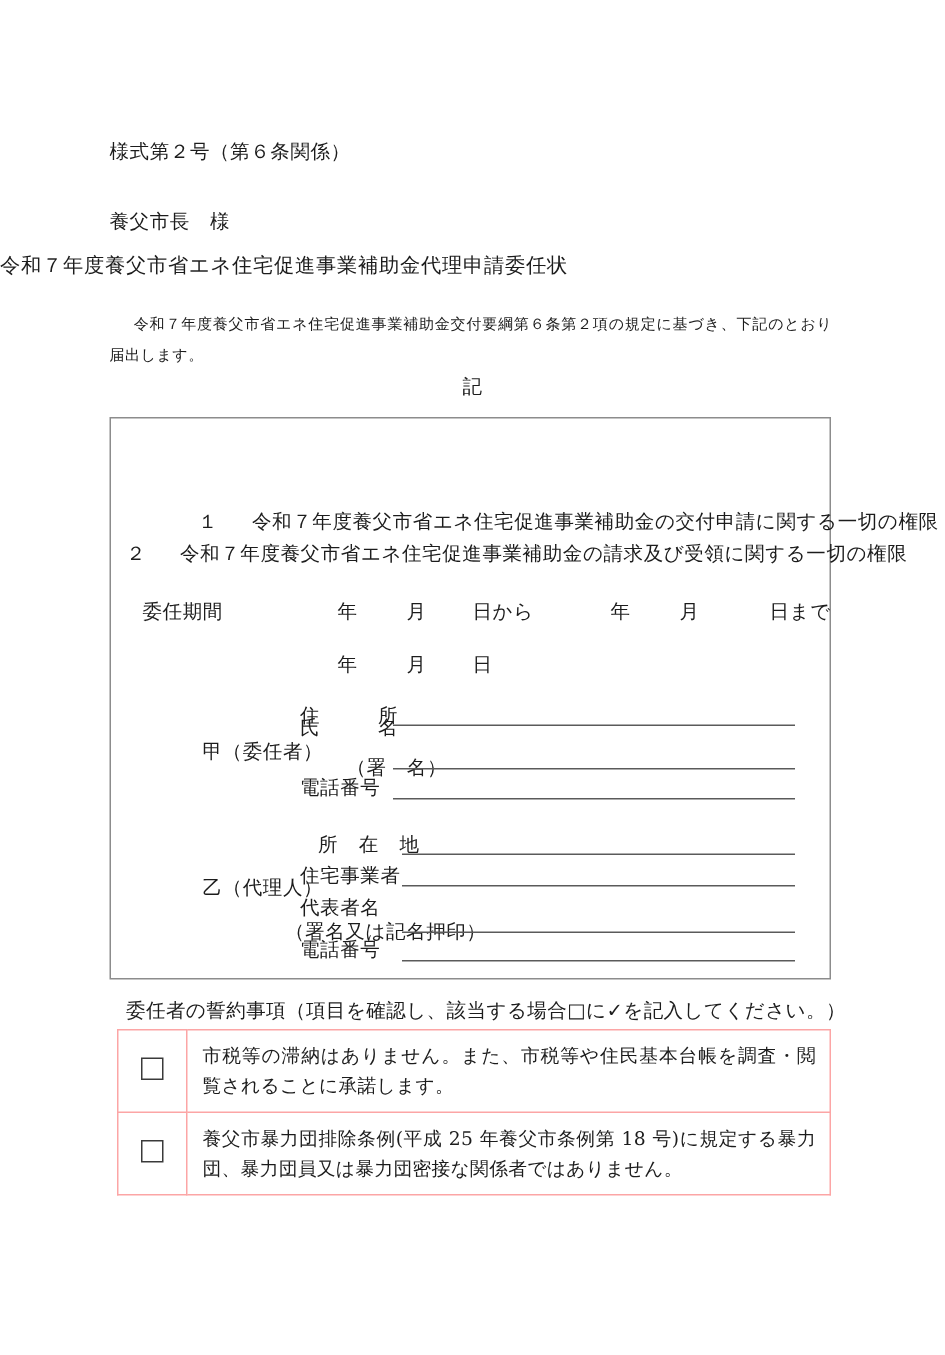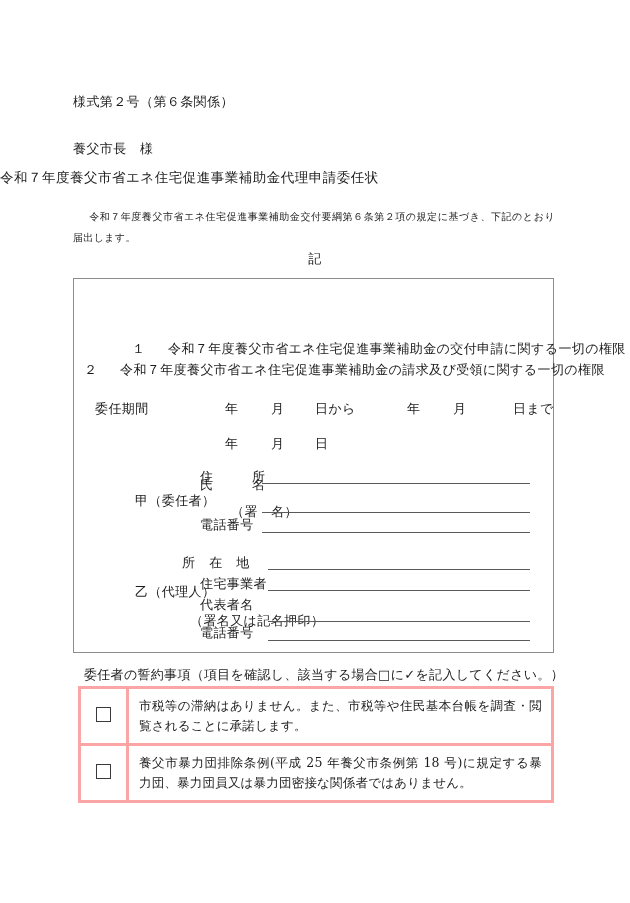--- a/index.html
+++ b/index.html
@@ -122,21 +122,21 @@
   #ko-f1 { left: 200px; top: 468px; letter-spacing: 13px; }
   #ko-f2 { left: 200px; top: 476px; letter-spacing: 13px; }
   #ko-f2-note { left: 212px; top: 503px; margin-left: 19px; }
   #ko-f3 { left: 200px; top: 516px; }
 
   #ko-r1 { left: 262px; top: 483px; width: 268px; }
   #ko-r2 { left: 262px; top: 512px; width: 268px; }
   #ko-r3 { left: 262px; top: 532px; width: 268px; }
 
   #otsu-label { left: 135px; top: 583px; }
-  #otsu-f1 { left: 182px; top: 554px; letter-spacing: 5px; }
+  #otsu-f1 { left: 212px; top: 554px; letter-spacing: 5px; }
   #otsu-f2 { left: 200px; top: 575px; }
   #otsu-f3 { left: 200px; top: 596px; }
   #otsu-f3-note { left: 190px; top: 612px; }
   #otsu-f4 { left: 200px; top: 624px; }
 
   #otsu-r1 { left: 268px; top: 569px; width: 262px; }
   #otsu-r2 { left: 268px; top: 590px; width: 262px; }
   #otsu-r3 { left: 268px; top: 621px; width: 262px; }
   #otsu-r4 { left: 268px; top: 640px; width: 262px; }
 
@@ -149,21 +149,21 @@
 
   #pledge-table {
     position: absolute;
     left: 78px;
     top: 686px;
     width: 476px;
     border-collapse: collapse;
     table-layout: fixed;
   }
   #pledge-table td {
-    border: 3px solid #fca5a5;
+    border: 1px solid #fca5a5;
     padding: 0;
     vertical-align: middle;
   }
   #pledge-table td.cb-cell {
     width: 45px;
     text-align: center;
   }
   #pledge-table td.txt-cell {
     padding: 7px 9px 8px 10px;
     font-size: 12.5px;

